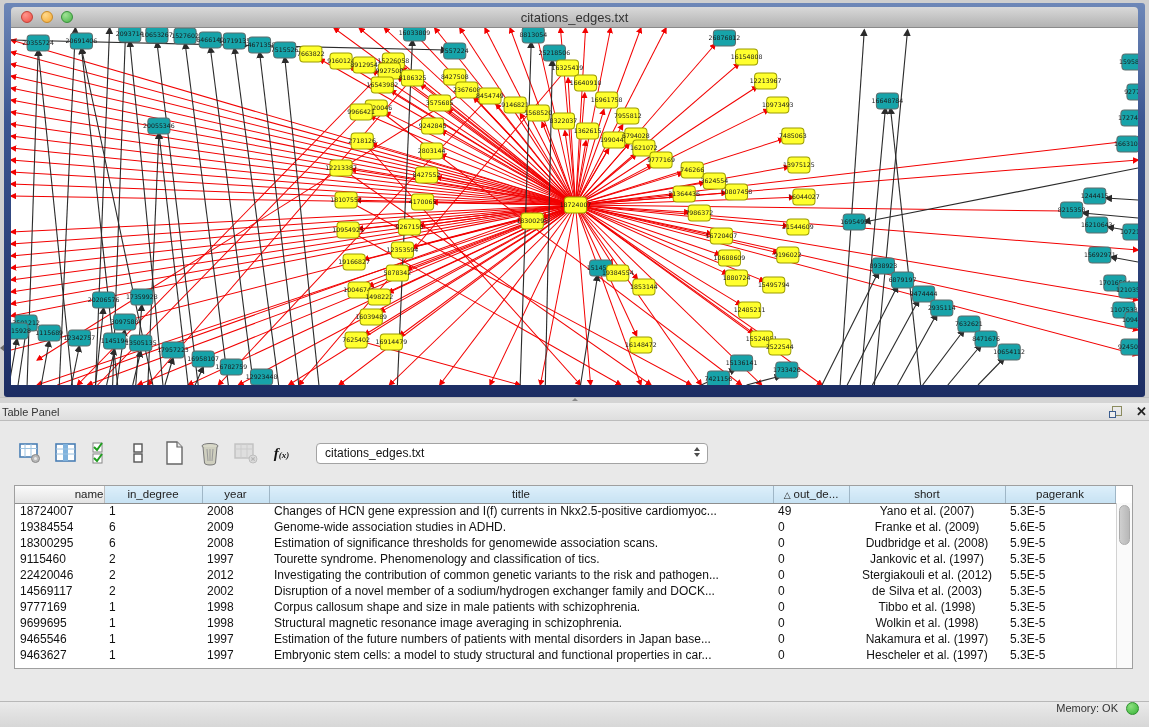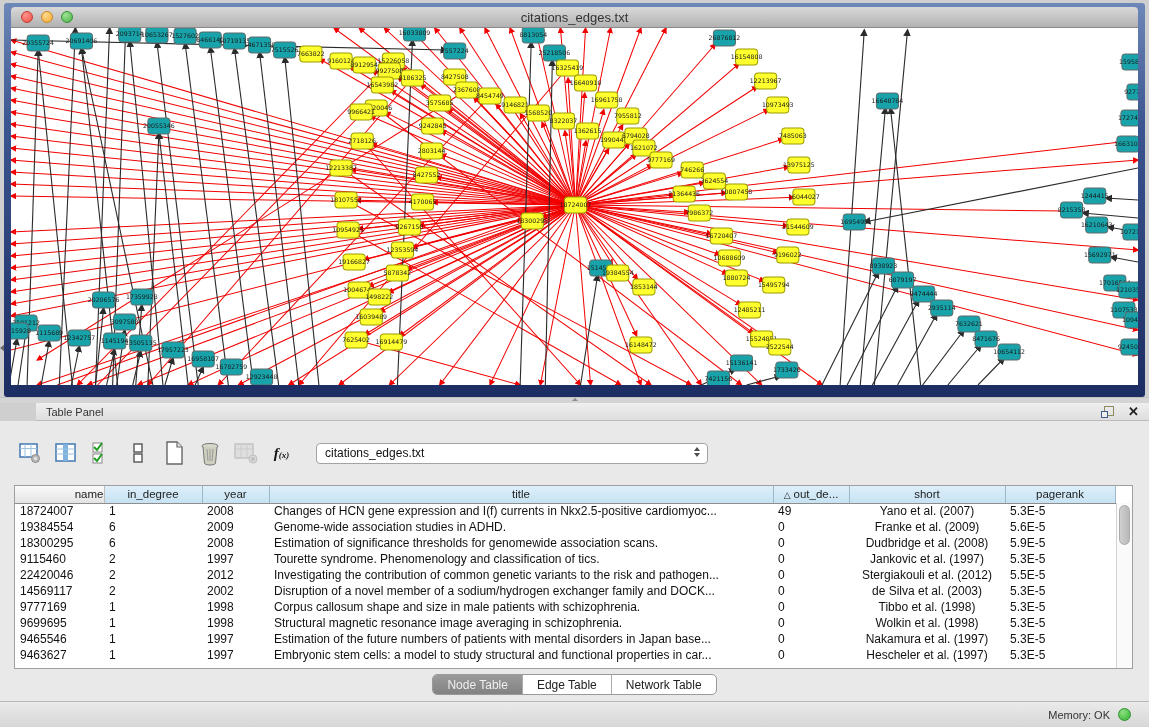--- a/index.html
+++ b/index.html
@@ -27,21 +27,21 @@
   .canvas { flex:1; background:#ffffff; overflow:hidden; }
   .canvas svg { width:100%; height:100%; display:block; }
 
   
   .divider { height:6px; background:#d4d4d4; position:relative; border-top:1px solid #c2c2c2; }
   .divider .grip { position:absolute; left:571px; top:0px; width:9px; height:5px; }
   .divider .grip:before { content:""; position:absolute; left:1px; top:0; border-left:3px solid transparent; border-right:3px solid transparent; border-bottom:3px solid #8a8a8a; }
 
   
   .tp-header { height:18px; background:linear-gradient(#efefef,#dedede); border-bottom:1px solid #bcbcbc;
-    display:flex; align-items:center; font-size:11px; color:#333; padding:0 10px;margin-left:36px; }
+    display:flex; align-items:center; font-size:11px; color:#333; padding:0 2px; }
   .tp-header .tp-title { flex:1; }
   .float-icon { width:13px; height:12px; position:relative; margin-right:14px; cursor:default; }
   .float-icon:before { content:""; position:absolute; left:3px; top:0; width:8px; height:8px; border:1px solid #8b8b5e; }
   .float-icon:after { content:""; position:absolute; left:0; top:5px; width:5px; height:5px; border:1px solid #3c5d8f; background:#eee; }
   .close-icon { font-size:13px; font-weight:bold; color:#222; line-height:12px; cursor:default; }
 
   .tp-body { flex:1; background:#e9e9e9; display:flex; flex-direction:column; }
 
   
   .toolbar { height:64px; display:flex; align-items:center; padding-left:16px; gap:9px; }
@@ -70,21 +70,21 @@
 
   
   .tabs-row { height:31px; display:flex; align-items:center; justify-content:center; }
   .segmented { display:flex; border:1px solid #9a9a9a; border-radius:5px; overflow:hidden; background:#fff; height:21px; }
   .seg { padding:0 14px; font-size:12px; color:#222; display:flex; align-items:center; }
   .seg + .seg { border-left:1px solid #ababab; }
   .seg.active { background:linear-gradient(#9b9b9b,#828282); color:#efefef; }
 
   
   .statusbar { height:26px; background:linear-gradient(#eaeaea,#d7d7d7); border-top:1px solid #b8b8b8;
-    display:flex; align-items:center; justify-content:flex-end; padding-right:18px; font-size:11px; color:#333; }
+    display:flex; align-items:flex-start; justify-content:flex-end; padding-right:10px; font-size:11px; color:#333; }
   .mem-dot { width:13px; height:13px; border-radius:50%; margin-left:8px;
     background:radial-gradient(circle at 35% 30%, #8ce07f, #35b335); border:1px solid #2e8f2e; }
 </style>
 </head>
 <body>
 
 <div class="screen">
 
   <div class="desktop">
     <div class="collapse-arrow"></div>
@@ -980,26 +980,19 @@
               <td class="center">Hescheler et al. (1997)</td>
               <td>5.3E-5</td>
             </tr>
           </tbody>
         </table>
       <div class="vscroll">
           <div class="vthumb"></div>
         </div>
     </div>
 
-    <div class="tabs-row">
-      <div class="segmented">
-        <span class="seg active">Node Table</span>
-        <span class="seg">Edge Table</span>
-        <span class="seg">Network Table</span>
-      </div>
-    </div>
   </div>
 
   <div class="statusbar">
     <span>Memory: OK</span>
     <span class="mem-dot"></span>
   </div>
 </div>
 
 </body></html>

